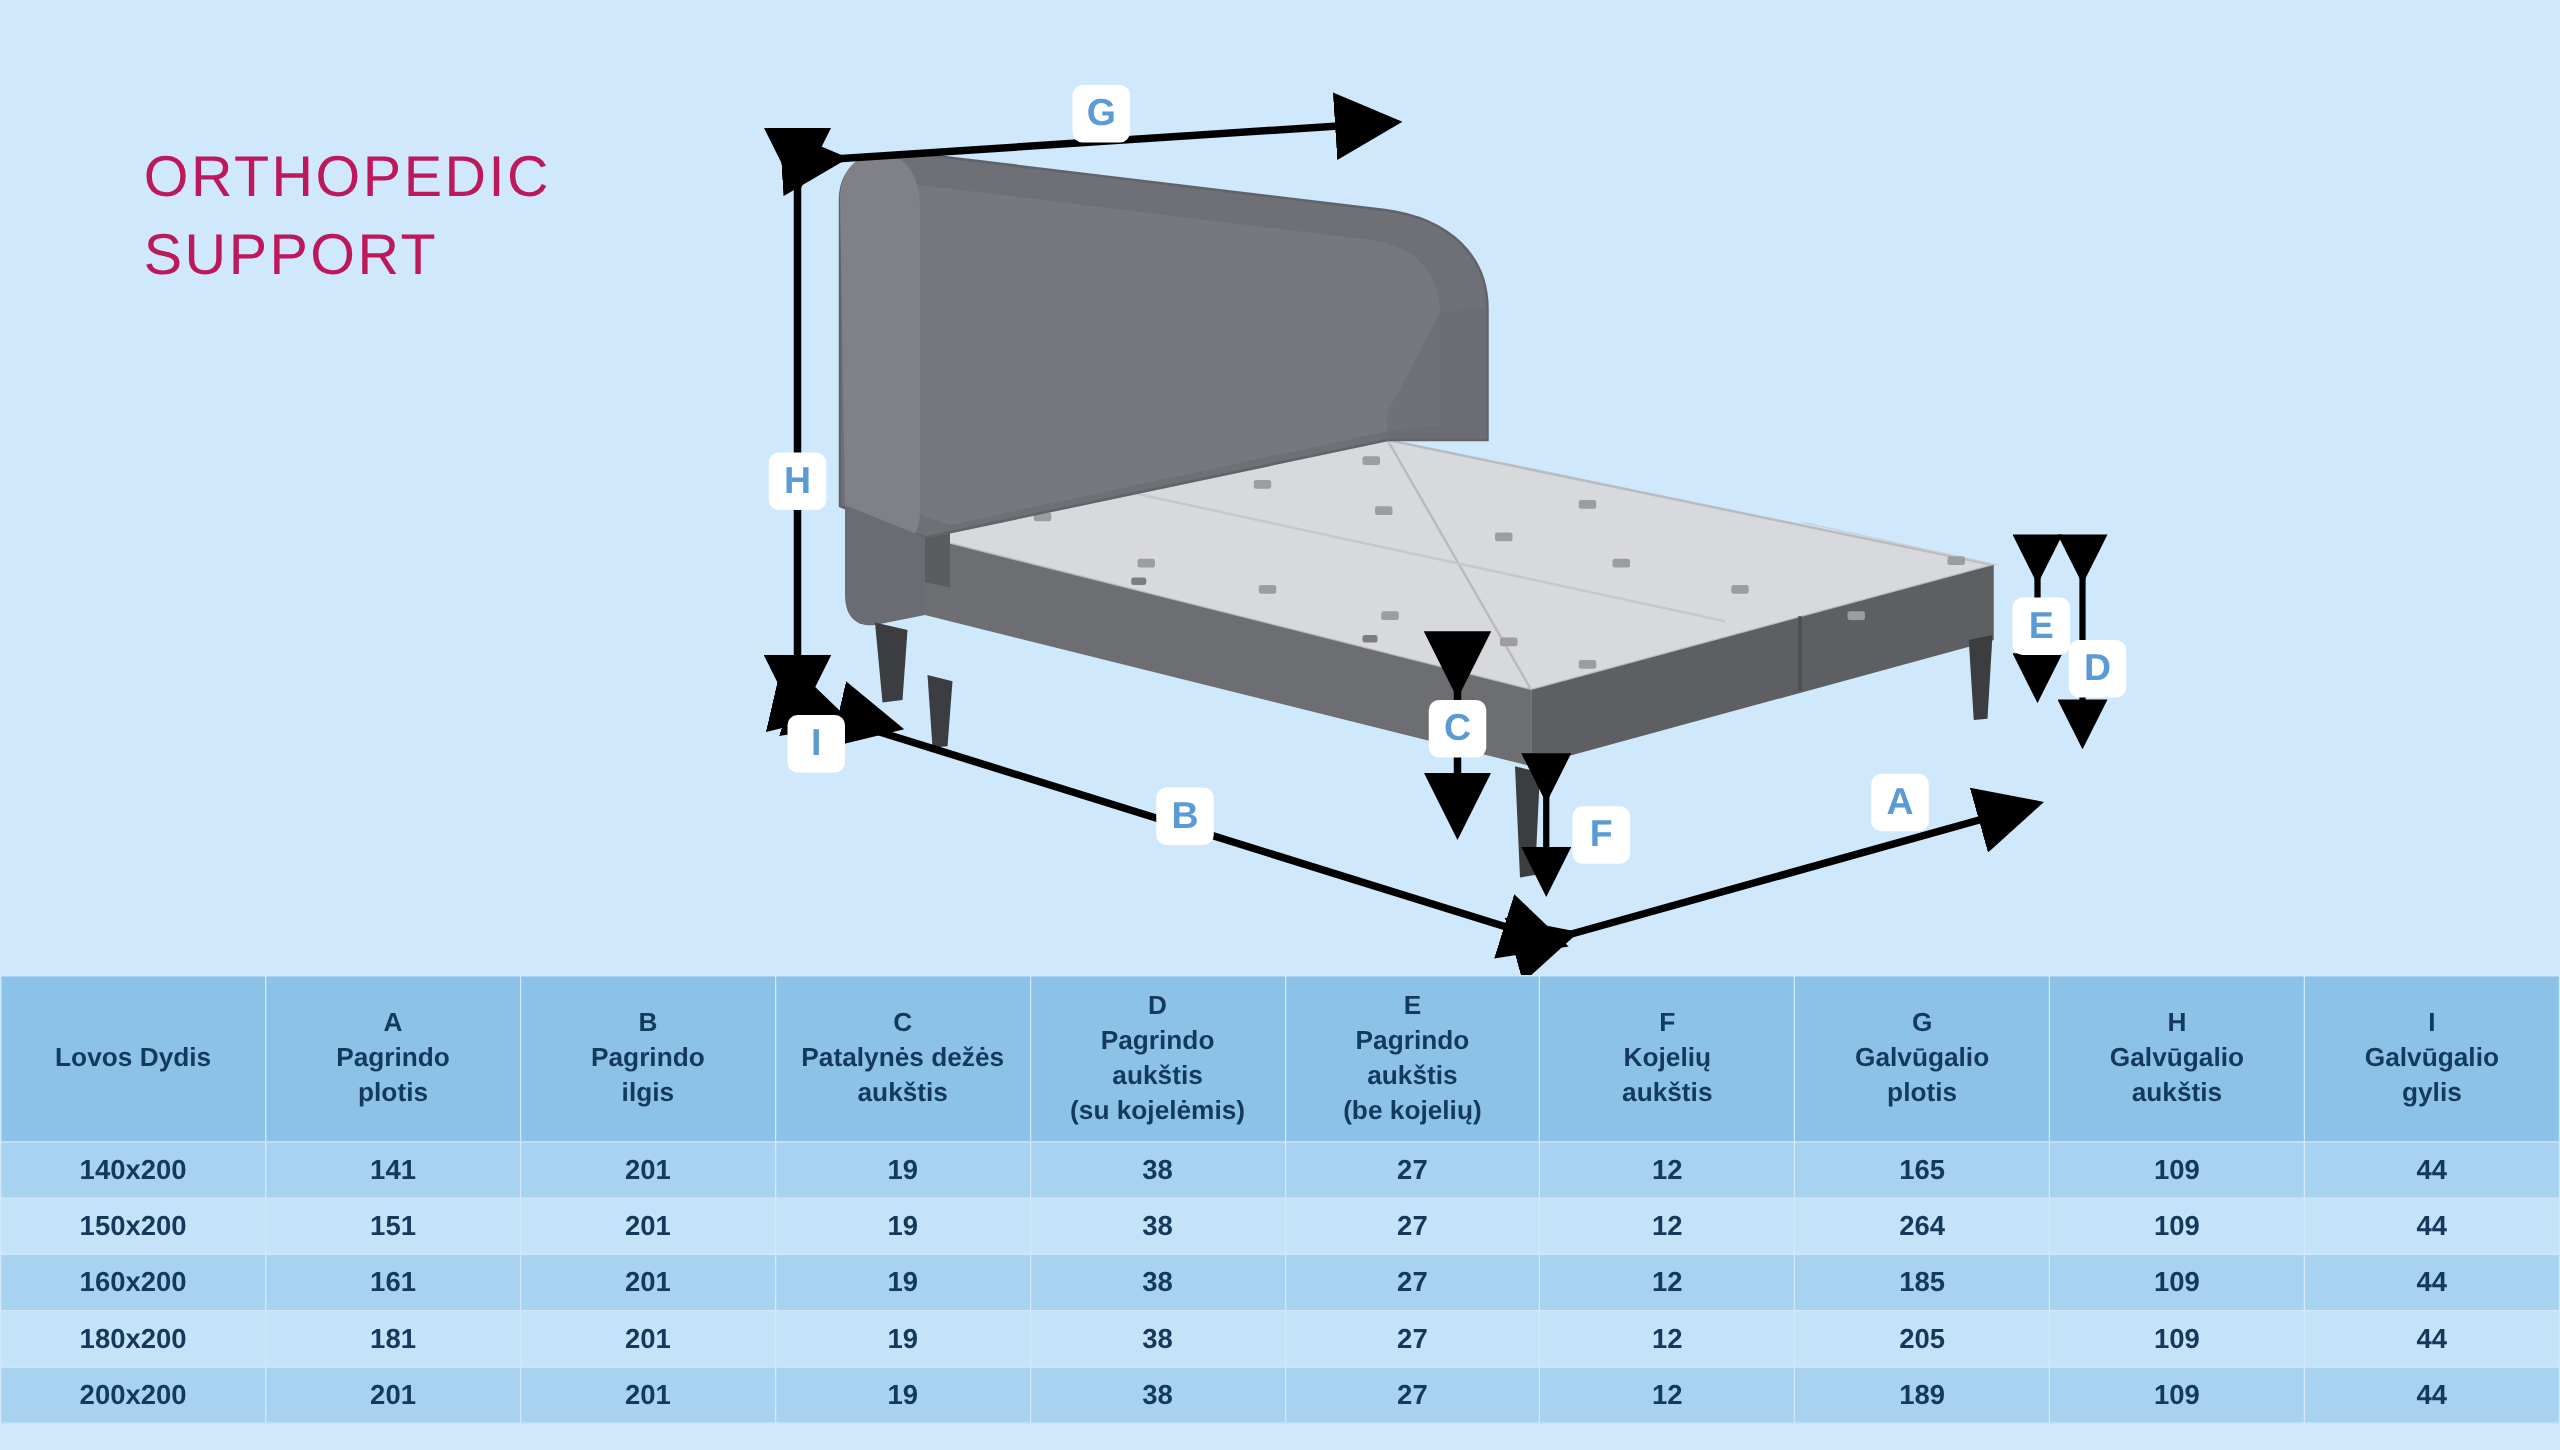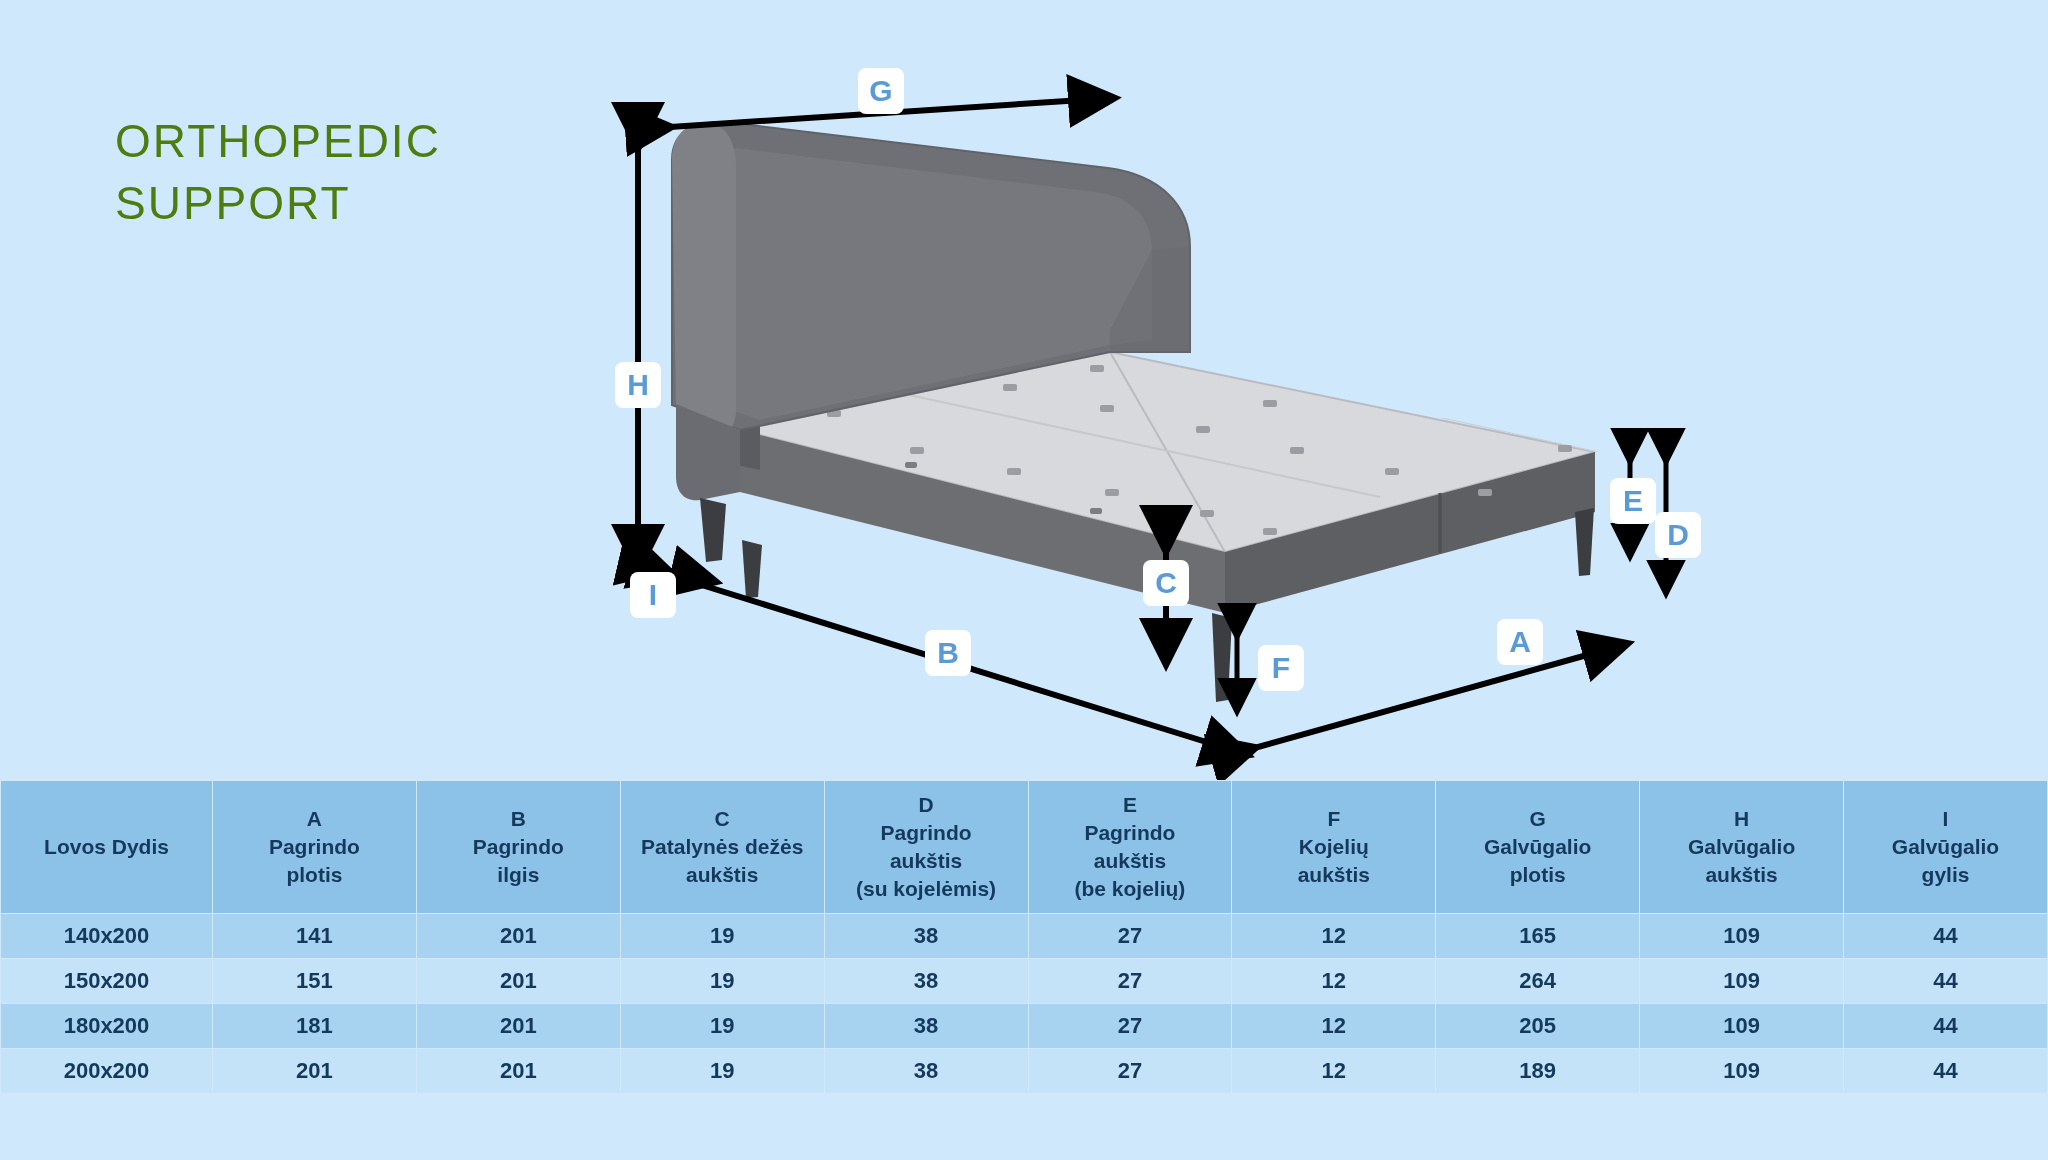--- a/index.html
+++ b/index.html
@@ -6,21 +6,21 @@
   body{
     width:2048px;height:1160px;
     background:#cfe8fb;
     font-family:"Liberation Sans", sans-serif;
     overflow:hidden;
     position:relative;
   }
   
   #title{
     position:absolute;left:115px;top:110px;
-    font-size:46px;letter-spacing:2px;color:#4d7c0f;
+    font-size:46px;letter-spacing:2px;color:#be185d;
     font-weight:400;line-height:62px;white-space:pre-line;
   }
   
   #illus{position:absolute;left:0;top:0;width:2048px;height:780px;}
   
   .badge{
     position:absolute;
     background:#ffffff;
     border-radius:8px;
     color:#5b9bd5;
@@ -250,20 +250,32 @@
         <td>201</td>
         <td>19</td>
         <td>38</td>
         <td>27</td>
         <td>12</td>
         <td>264</td>
         <td>109</td>
         <td>44</td>
       </tr>
       <tr>
+        <td>160x200</td>
+        <td>161</td>
+        <td>201</td>
+        <td>19</td>
+        <td>38</td>
+        <td>27</td>
+        <td>12</td>
+        <td>185</td>
+        <td>109</td>
+        <td>44</td>
+      </tr>
+      <tr>
         <td>180x200</td>
         <td>181</td>
         <td>201</td>
         <td>19</td>
         <td>38</td>
         <td>27</td>
         <td>12</td>
         <td>205</td>
         <td>109</td>
         <td>44</td>

